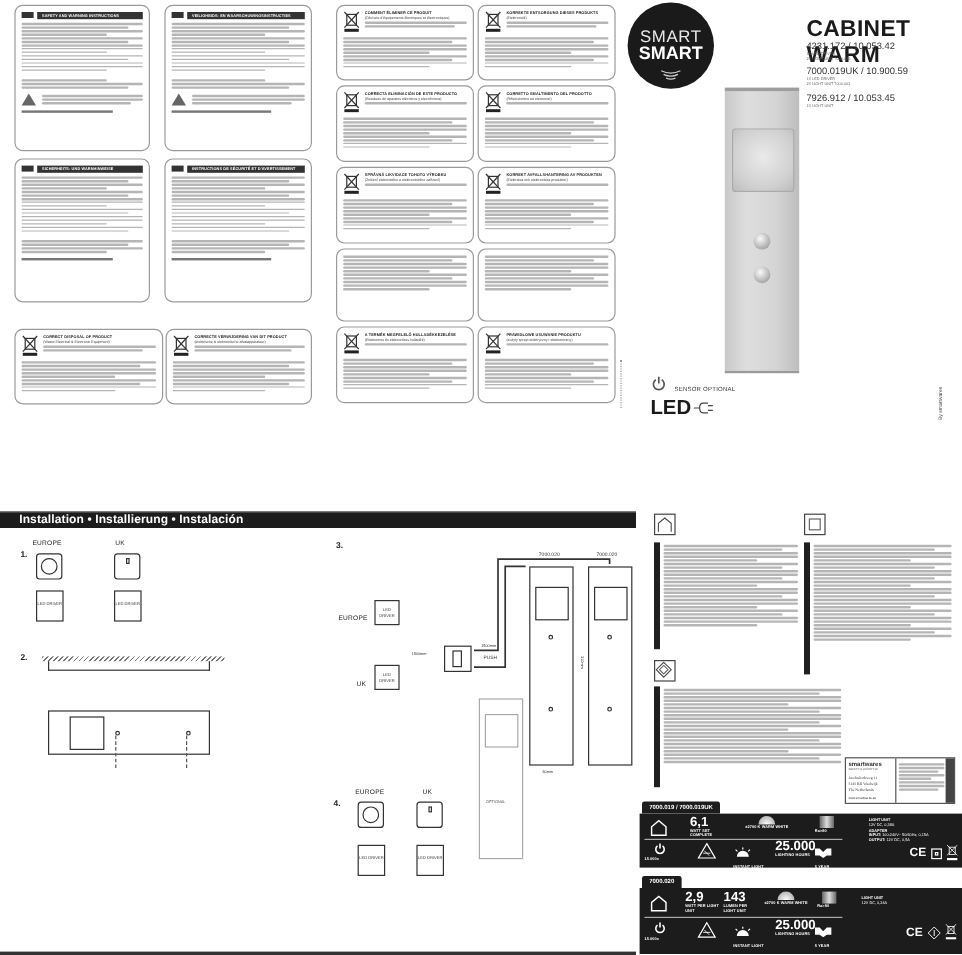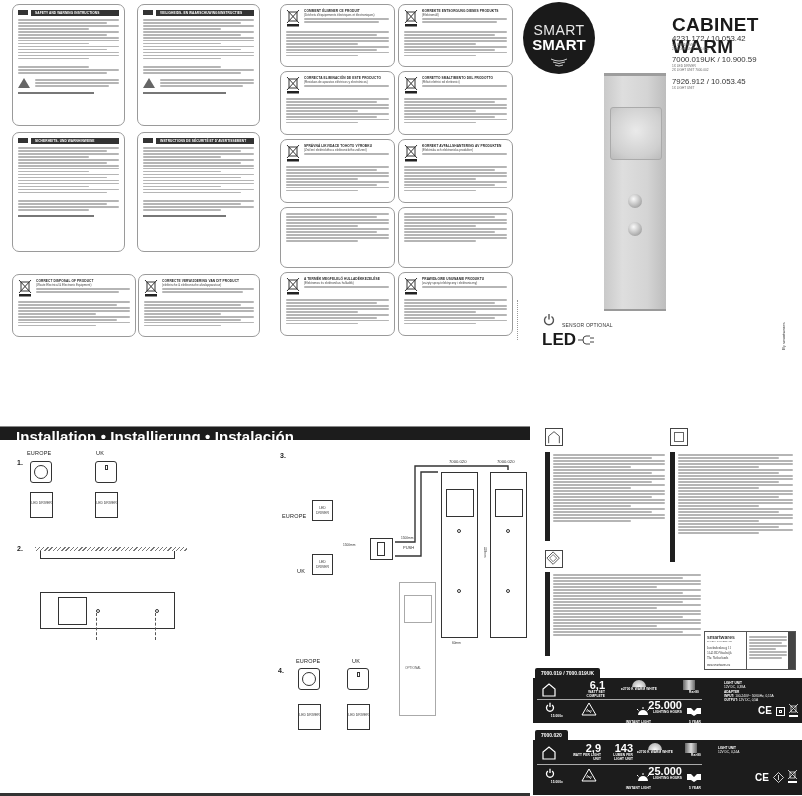--- a/index.html
+++ b/index.html
@@ -32,34 +32,34 @@
 .model{position:absolute;left:672px;font-size:7.8px;color:#333}
 .model-sub{position:absolute;left:672px;font-size:3.2px;color:#666;line-height:4px}
 .light-bar{position:absolute;left:604px;top:73px;width:62px;height:238px;background:linear-gradient(90deg,#c9c9c9,#dedede 30%,#d4d4d4 70%,#bdbdbd);border-top:3px solid #9d9d9d;border-bottom:2px solid #9a9a9a}
 .light-window{position:absolute;left:6px;top:31px;width:52px;height:53px;background:radial-gradient(circle at 50% 45%,#eaeaea,#cfcfcf 70%,#bbb);border:1px solid #aaa;border-radius:3px}
 .light-dot{position:absolute;left:24px;width:14px;height:14px;border-radius:50%;background:radial-gradient(circle at 40% 35%,#fafafa,#aaa 70%,#888)}
 .sensor-opt{position:absolute;left:543px;top:320px;font-size:5px;color:#333;letter-spacing:.2px}
 .led-label{position:absolute;left:542px;top:330px;font-size:17px;font-weight:bold;color:#1a1a1a}
 .brand-vert{position:absolute;left:781px;top:318px;font-size:4.2px;color:#444;transform:rotate(-90deg);transform-origin:left top;white-space:nowrap}
 
 .inst-bar{position:absolute;left:0;top:426px;width:530px;height:14px;background:#1c1c1c;border-top:1px solid #888}
-.inst-bar span{position:absolute;left:16px;top:1px;color:#fff;font-size:15px;font-weight:bold;letter-spacing:.1px}
+.inst-bar span{position:absolute;left:16px;top:1px;color:#fff;font-size:10px;font-weight:bold;letter-spacing:.1px}
 .step-num{position:absolute;font-size:7px;font-weight:bold;color:#222}
 .lbl{position:absolute;font-size:5.5px;color:#222;letter-spacing:.2px}
 .lbl-sm{position:absolute;font-size:3.2px;color:#333;text-align:center;line-height:4px}
 .socket{position:absolute;width:22px;height:22px;border:1px solid #333;border-radius:3px;background:#fff}
 .driver{position:absolute;width:23px;height:26px;border:1px solid #333;background:#fff}
 .driver span{position:absolute;left:0;right:0;top:8px;font-size:3.4px;text-align:center;line-height:4.5px;color:#333}
 
 .spec-box{position:absolute;width:18px;height:18px;border:1px solid #444;background:#fff}
 .lang-col{position:absolute;width:5px;background:#1f1f1f}
 
 .spec-tab{position:absolute;background:#1c1c1c;color:#fff;font-size:5px;font-weight:bold;padding:2px 6px;border-radius:2px 2px 0 0}
 .spec-panel{position:absolute;background:#1c1c1c;color:#fff}
-.sp-item{position:absolute;text-align:right;color:#fff}
+.sp-item{position:absolute;text-align:left;color:#fff}
 .sp-big{font-size:11px;font-weight:bold;line-height:10px}
 .sp-small{font-size:3.2px;font-weight:bold;line-height:4px;letter-spacing:.1px}
 .sp-right{position:absolute;font-size:3.2px;line-height:4px;color:#fff;font-weight:bold}
 .sp-right .n{font-weight:normal}
 .ce{position:absolute;font-size:10px;font-weight:bold;color:#fff}
 .address-card{position:absolute;left:704px;top:631px;width:92px;height:39px;border:1px solid #555;background:#fff}
 </style>
 </head>
 <body>
 

